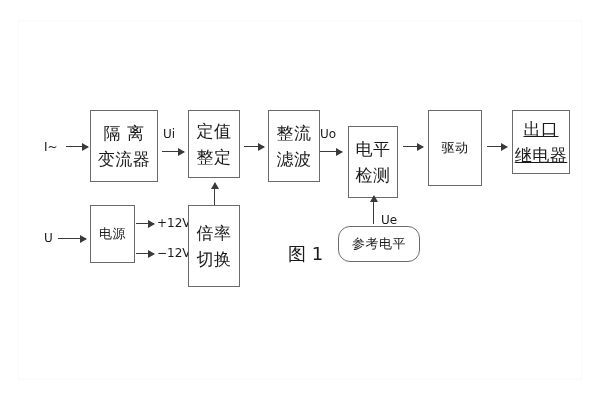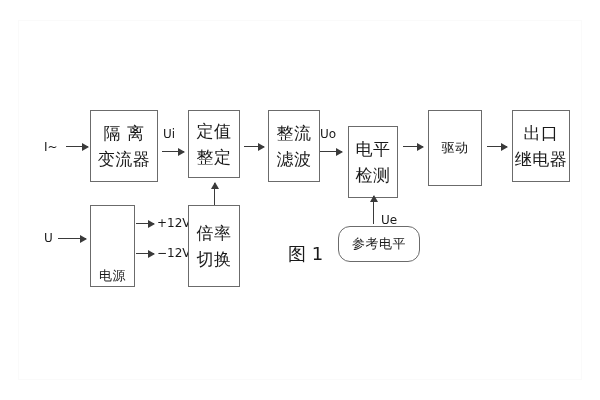--- a/index.html
+++ b/index.html
@@ -121,29 +121,29 @@
   </div>
 
   <div class="arrow-h" style="left:403px; top:146px; width:20px;"></div>
 
   <div class="box single" style="left:428px; top:110px; width:54px; height:76px;">
     <span class="ln">驱动</span>
   </div>
 
   <div class="arrow-h" style="left:487px; top:146px; width:20px;"></div>
 
-  <div class="box" style="left:512px; top:110px; width:58px; height:72px;">
+  <div class="box" style="left:512px; top:110px; width:58px; height:64px;text-decoration:underline;">
     <span class="ln">出口</span>
     <span class="ln">继电器</span>
   </div>
 
   <div class="lbl" style="left:44px; top:232px;">U</div>
   <div class="arrow-h" style="left:58px; top:238px; width:28px;"></div>
 
-  <div class="box single" style="left:90px; top:205px; width:45px; height:82px;justify-content:flex-end;">
+  <div class="box single" style="left:90px; top:205px; width:45px; height:58px;">
     <span class="ln">电源</span>
   </div>
 
   <div class="arrow-h" style="left:136px; top:223px; width:18px;"></div>
   <div class="lbl" style="left:157px; top:217px;">+12V</div>
 
   <div class="arrow-h" style="left:136px; top:253px; width:18px;"></div>
   <div class="lbl" style="left:157px; top:247px;">−12V</div>
 
   <div class="box" style="left:188px; top:205px; width:52px; height:82px;">

